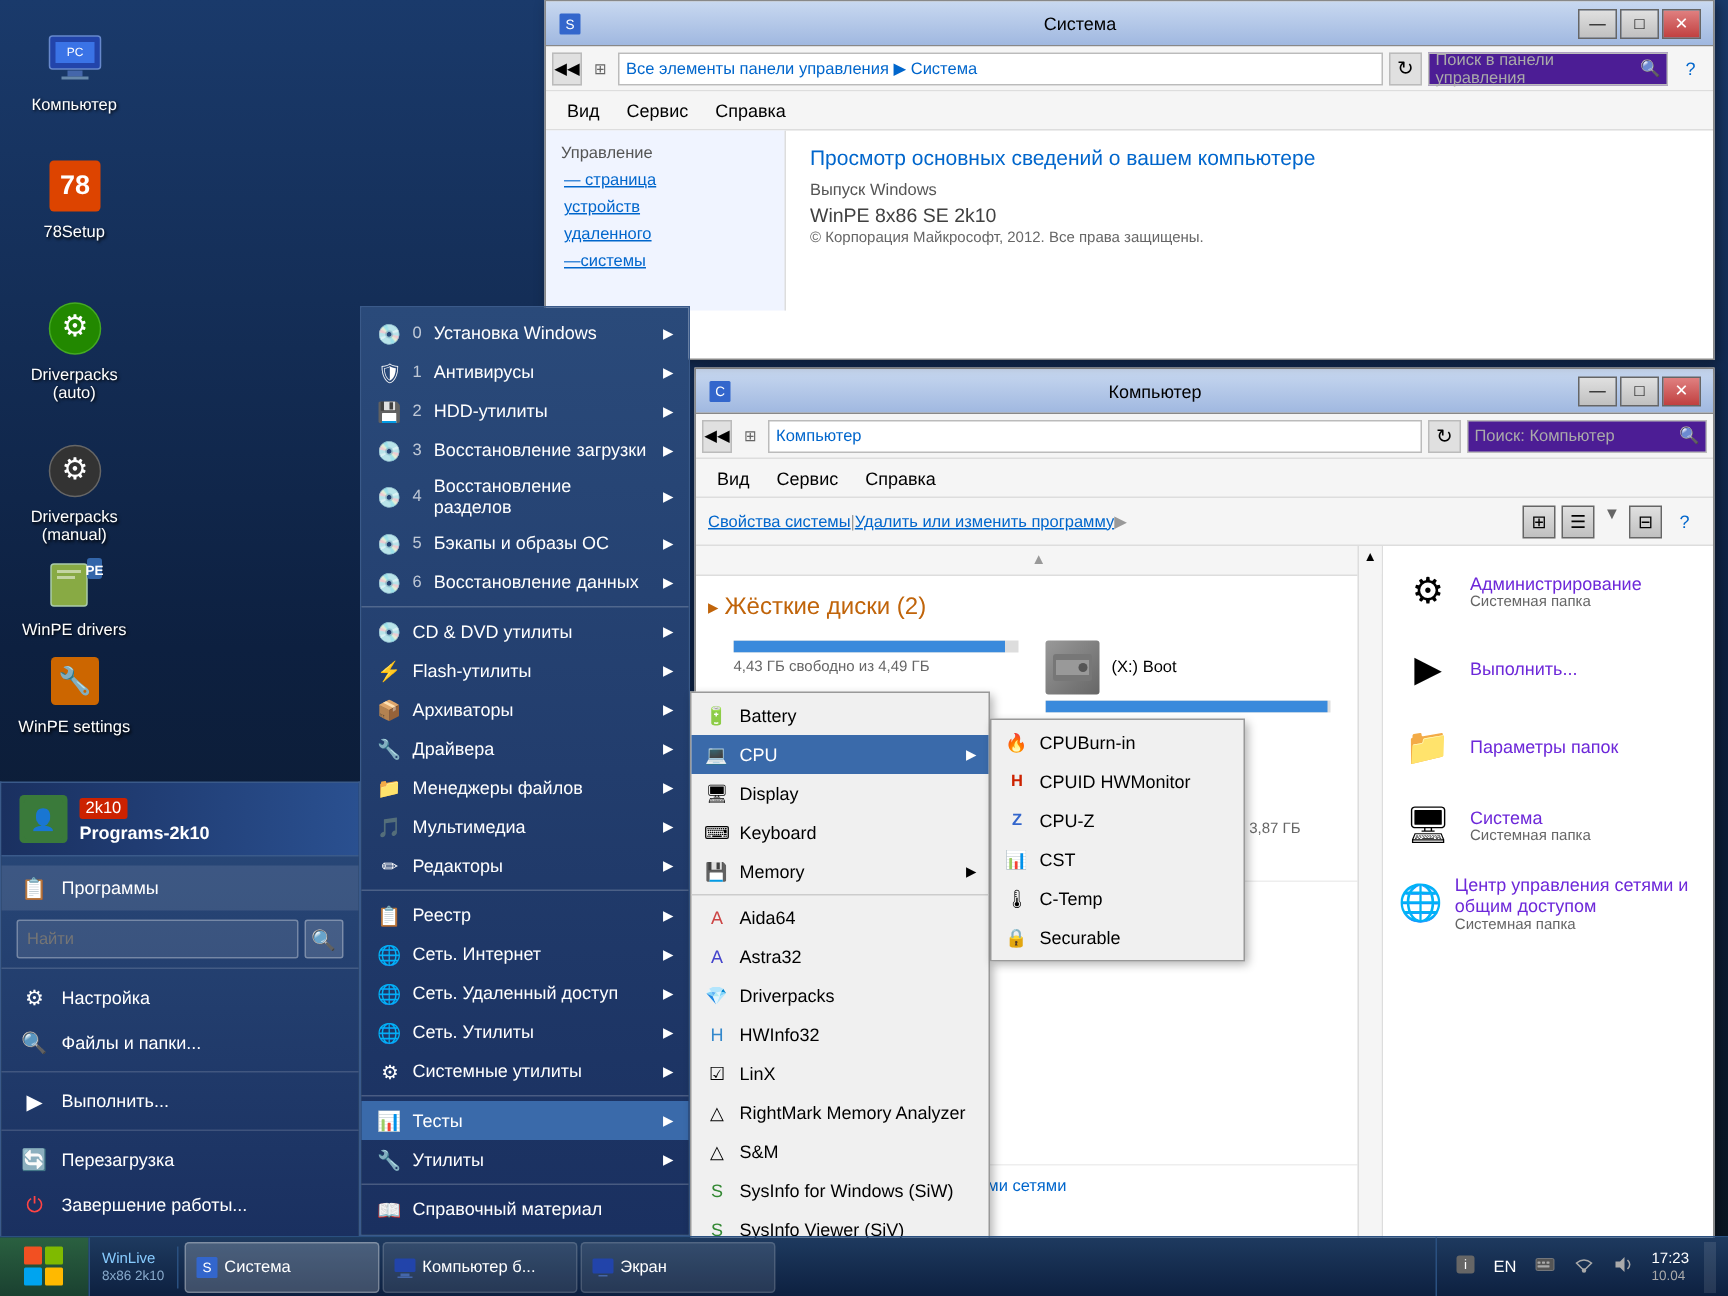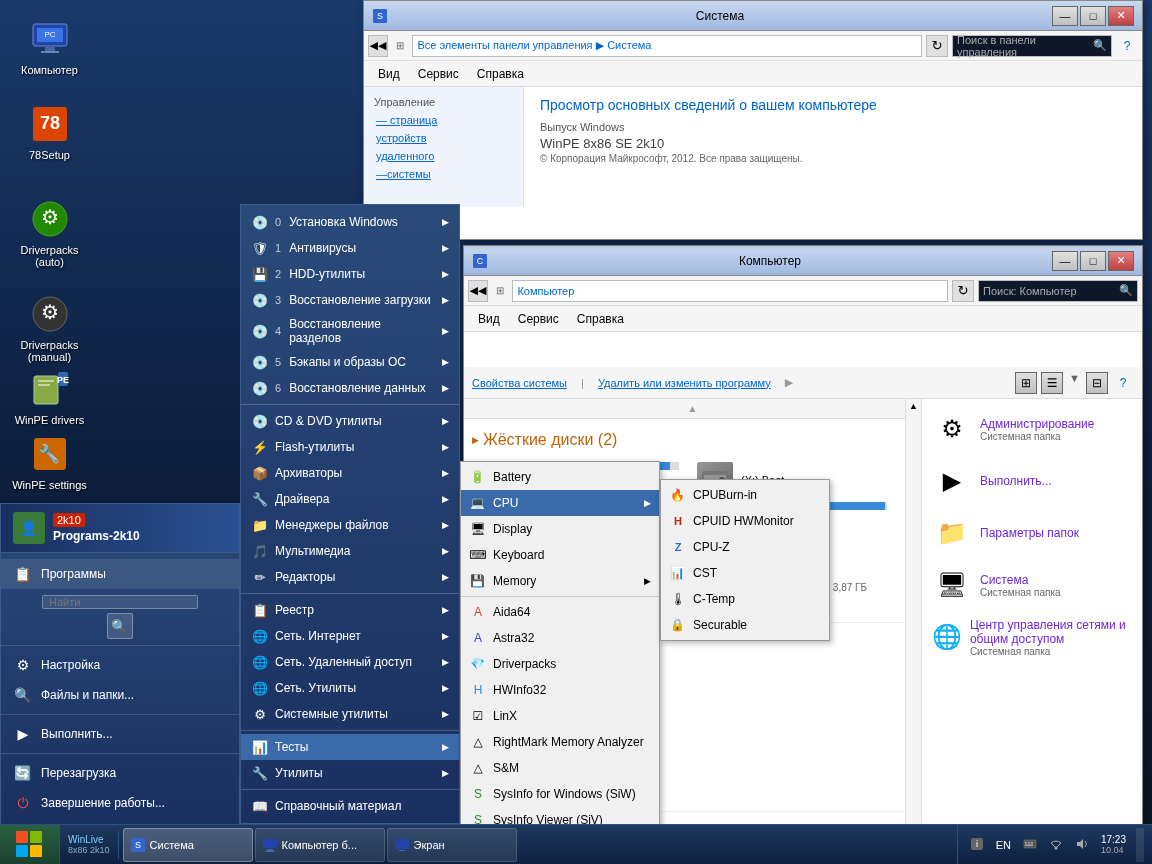--- a/index.html
+++ b/index.html
@@ -61,21 +61,21 @@
       padding: 8px 12px; display: flex; align-items: center; gap: 8px;
       border-bottom: 1px solid #3a5a8a;
     }
     .start-avatar { width: 32px; height: 32px; background: #3a7a3a; border-radius: 3px; display: flex; align-items: center; justify-content: center; }
     .start-menu-content { padding: 6px 0; }
     .start-menu-item {
       display: flex; align-items: center; gap: 8px; padding: 5px 12px;
       cursor: pointer; color: white; font-size: 12px;
     }
     .start-menu-item .item-icon { width: 20px; height: 20px; display: flex; align-items: center; justify-content: center; font-size: 14px; }
-    .start-search { margin: 6px 10px; display: flex; align-items: center; gap: 4px; flex-direction: column; }
+    .start-search { margin: 6px 10px; display: flex; align-items: center; gap: 4px; }
     .start-search input { flex: 1; height: 26px; background: rgba(255,255,255,0.1); border: 1px solid rgba(255,255,255,0.3); color: white; padding: 0 6px; border-radius: 2px; font-size: 11px; }
     .start-search-btn { width: 26px; height: 26px; background: rgba(255,255,255,0.15); border: 1px solid rgba(255,255,255,0.3); color: white; cursor: pointer; display: flex; align-items: center; justify-content: center; border-radius: 2px; }
     .start-divider { border-top: 1px solid rgba(255,255,255,0.15); margin: 4px 0; }
 
     
     .programs-menu {
       position: absolute; bottom: 40px; left: 240px; width: 220px;
       background: linear-gradient(180deg, #2a4a7a 0%, #1a3060 100%);
       border: 1px solid #3a5a8a; z-index: 501; color: white; padding: 4px 0;
     }
@@ -127,21 +127,21 @@
     .window-controls { display: flex; gap: 2px; }
     .win-btn { width: 26px; height: 20px; border: 1px solid #666; background: linear-gradient(180deg, #e0e0e0, #c0c0c0); cursor: pointer; font-size: 11px; display: flex; align-items: center; justify-content: center; }
     .win-btn.close { background: linear-gradient(180deg, #e08080, #c04040); color: white; }
     .window-address {
       height: 30px; background: #f5f5f5; border-bottom: 1px solid #ddd;
       display: flex; align-items: center; padding: 0 4px; gap: 4px;
     }
     .address-nav { width: 20px; height: 22px; background: #e0e0e0; border: 1px solid #bbb; cursor: pointer; display: flex; align-items: center; justify-content: center; font-size: 11px; }
     .address-bar { flex: 1; height: 22px; background: white; border: 1px solid #bbb; padding: 0 4px; font-size: 11px; display: flex; align-items: center; }
     .address-go { width: 22px; height: 22px; background: #e0e0e0; border: 1px solid #bbb; cursor: pointer; display: flex; align-items: center; justify-content: center; }
-    .search-box { width: 160px; height: 22px; background: #0f172a; border: 1px solid #bbb; display: flex; align-items: center; padding: 0 4px; font-size: 11px; }
+    .search-box { width: 160px; height: 22px; background: #4c1d95; border: 1px solid #bbb; display: flex; align-items: center; padding: 0 4px; font-size: 11px; }
 
     .window-menu {
       height: 26px; background: #f5f5f5; border-bottom: 1px solid #ddd;
       display: flex; align-items: center; padding: 0 6px; gap: 2px;
     }
     .menu-item { padding: 3px 8px; cursor: pointer; font-size: 12px; }
     .sidebar-link { padding: 3px 12px; font-size: 11px; color: #0066cc; cursor: pointer; text-decoration: underline; display: block; }
 
     
     .sys-window { top: 0; left: 363px; width: 780px; height: 240px; z-index: 200; }
@@ -169,21 +169,21 @@
     .drive-progress-bar { height: 100%; background: #3a8adc; }
     .drive-free { font-size: 10px; color: #666; }
 
     .right-panel-item { display: flex; align-items: center; gap: 8px; padding: 6px 10px; cursor: pointer; }
     .right-panel-icon { width: 40px; height: 40px; display: flex; align-items: center; justify-content: center; font-size: 24px; }
     .right-panel-info .rp-title { font-size: 12px; color: #6d28d9; }
     .right-panel-info .rp-subtitle { font-size: 10px; color: #666; }
 
     .comp-toolbar-row {
       height: 32px; background: #f5f5f5; border-bottom: 1px solid #ddd;
-      display: flex; align-items: center; padding: 0 8px; gap: 14px; margin-top: 35px;
+      display: flex; align-items: center; padding: 0 8px; gap: 0;
     }
     .comp-toolbar-link { font-size: 11px; color: #0066cc; cursor: pointer; text-decoration: underline; }
     .comp-toolbar-sep { color: #999; font-size: 11px; }
 
     .comp-body { display: flex; height: calc(100% - 128px); }
     .comp-left { flex: 1; overflow-y: auto; border-right: 1px solid #ddd; }
     .comp-right { width: 220px; overflow-y: auto; padding: 4px 0; }
 
     
     .active-menu { background: #3a6aaa !important; color: white !important; }

